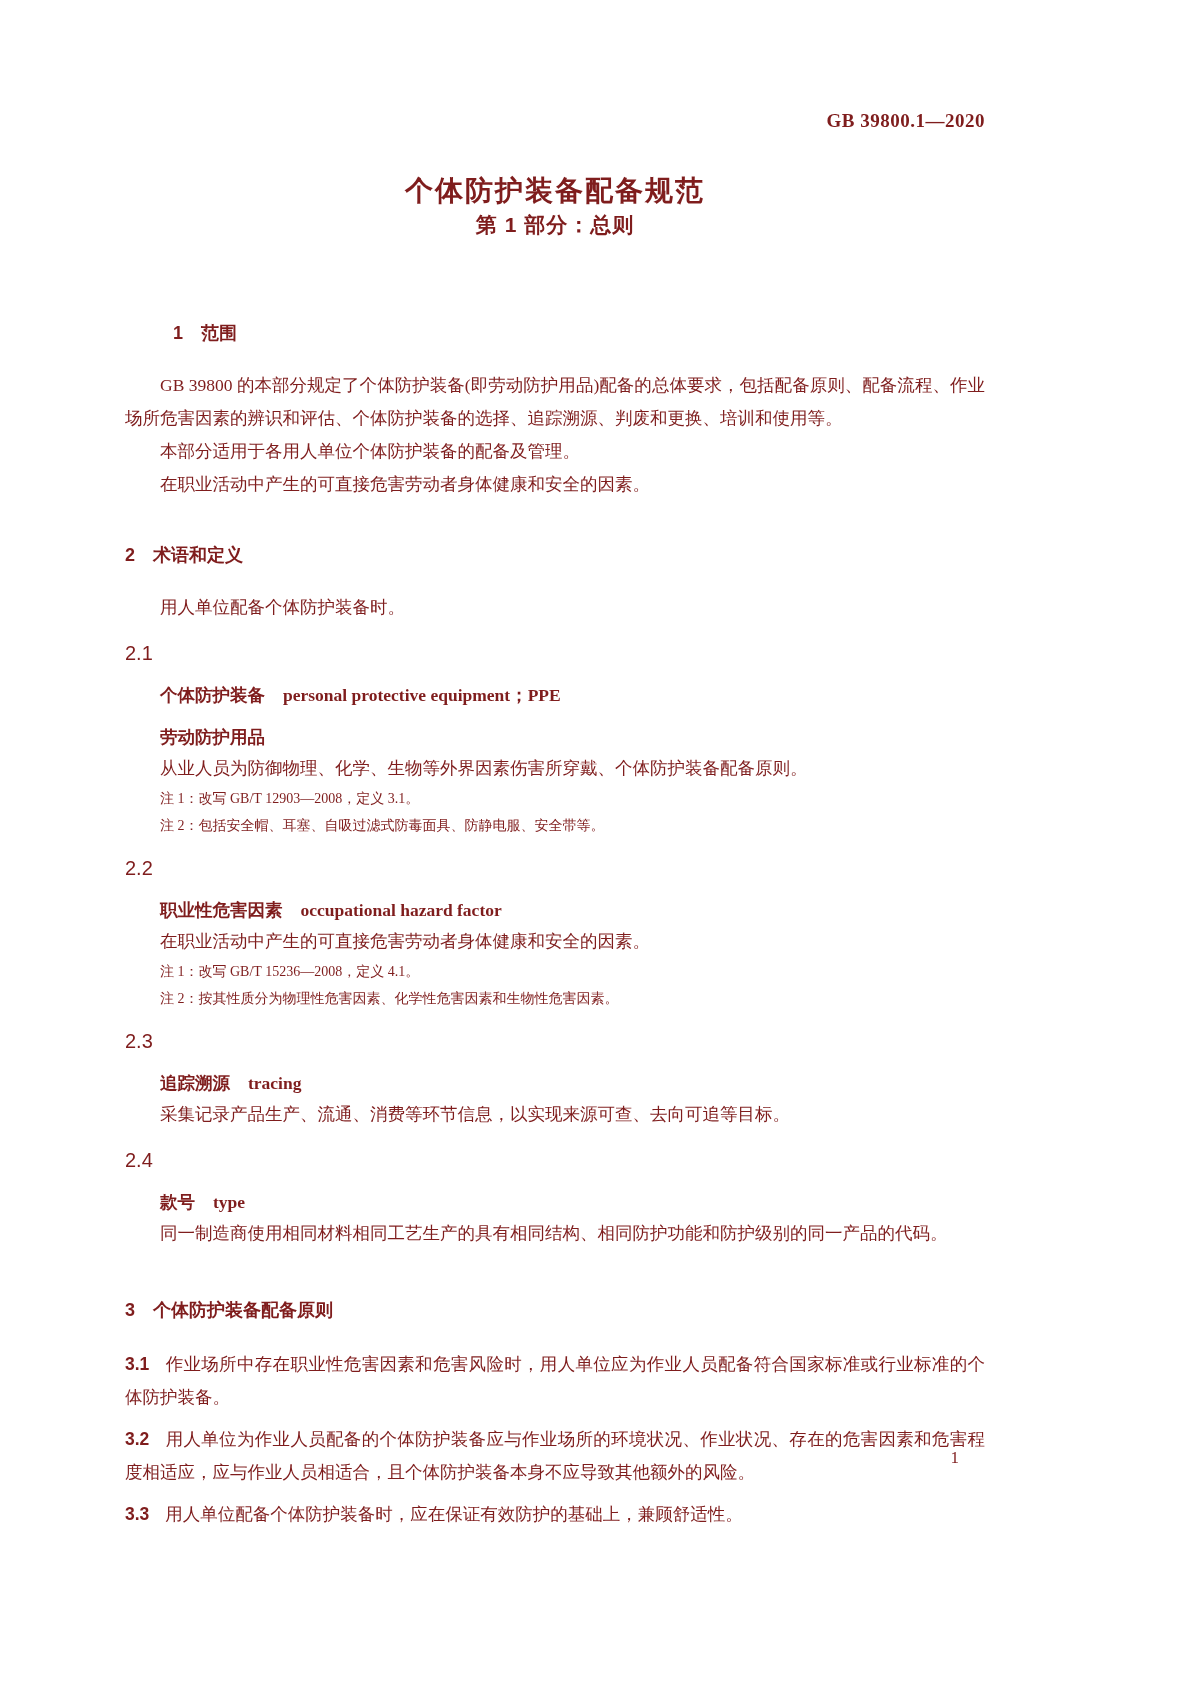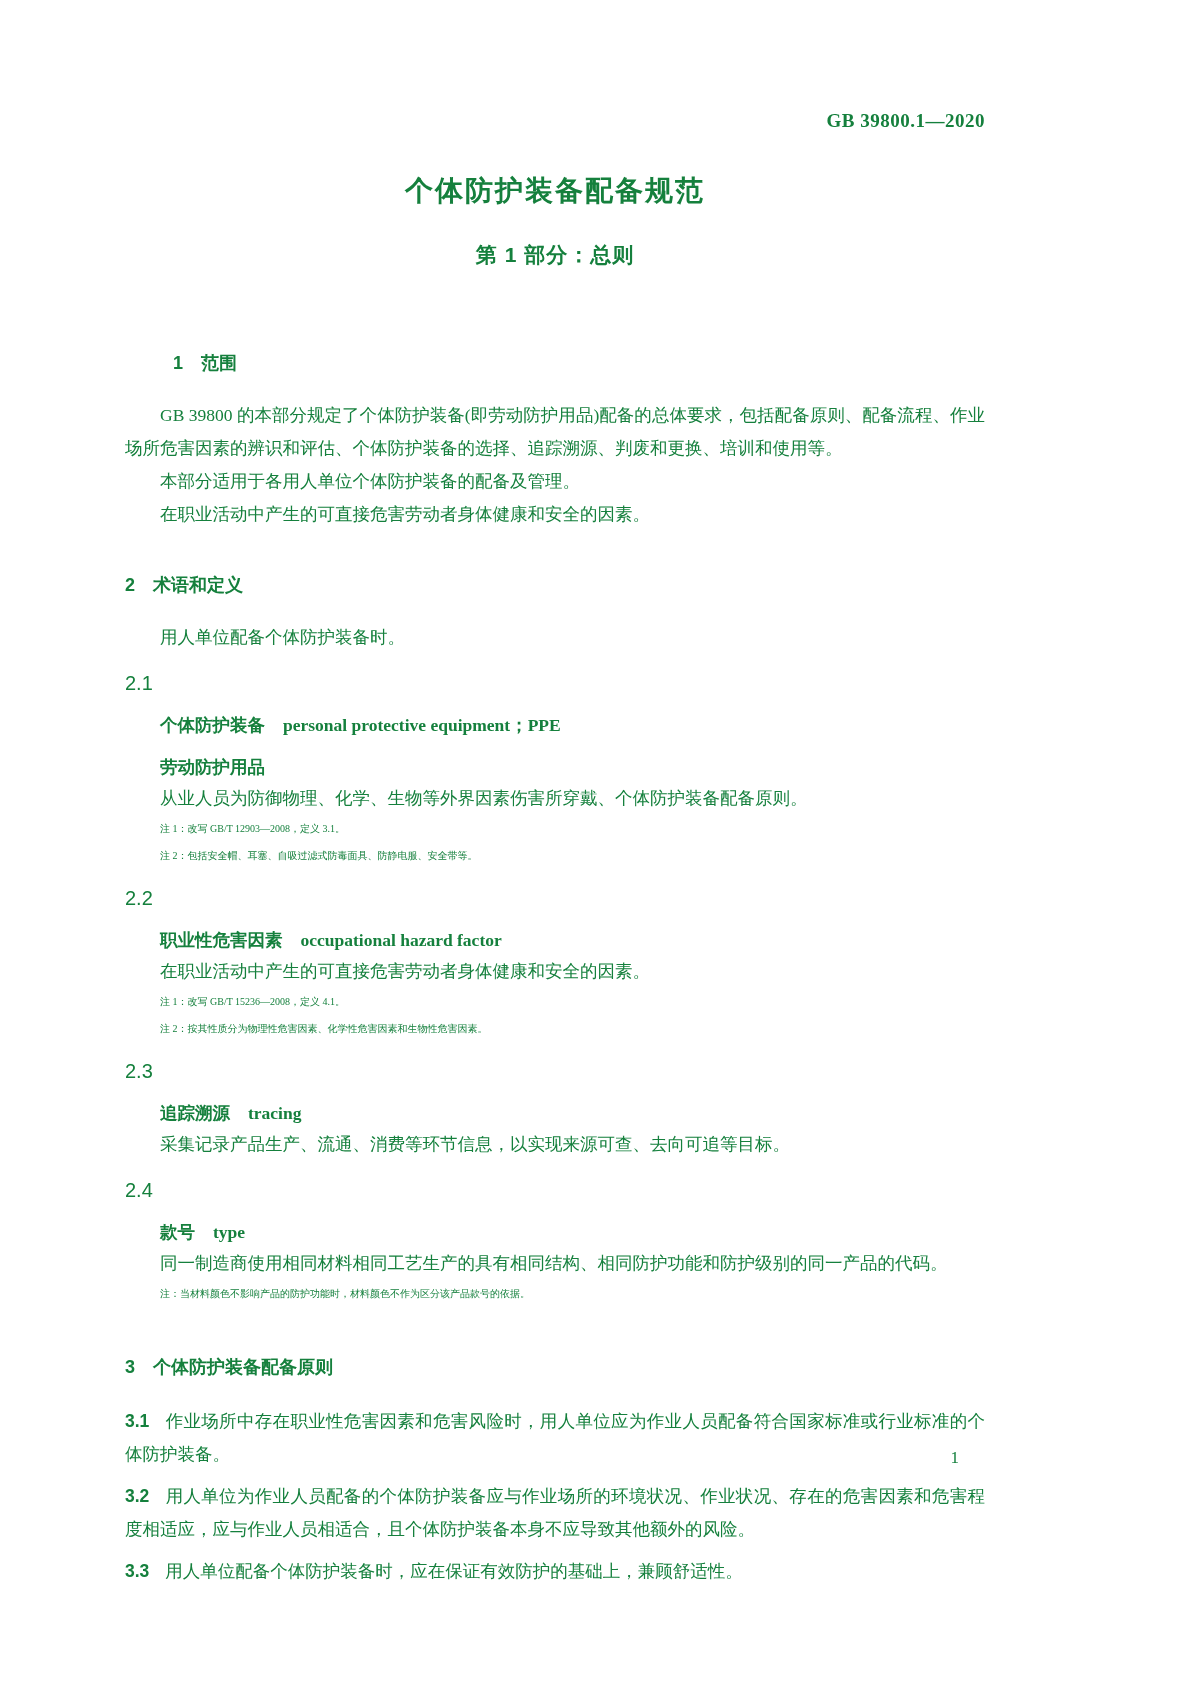--- a/index.html
+++ b/index.html
@@ -3,42 +3,42 @@
 <meta charset="utf-8">
 <style>
   html, body { margin: 0; padding: 0; background: #ffffff; }
   .page {
     position: relative;
     width: 1191px;
     height: 1684px;
     box-sizing: border-box;
     margin: 0 auto;
     background: #ffffff;
-    color: #15803d;
+    color: #7f1d1d;
     font-family: "Liberation Serif", serif;
     padding: 110px 206px 0 125px;
     overflow: hidden;
   }
   .doc-code {
     text-align: right;
     font-weight: bold;
     font-size: 19px;
     letter-spacing: 0.5px;
     font-family: "Liberation Serif", serif;
   }
   .title-main {
     margin-top: 40px;
     text-align: center;
     font-weight: bold;
     font-size: 28px;
     letter-spacing: 2px;
     font-family: "Liberation Sans", sans-serif;
   }
   .title-part {
-    margin-top: 31px;
+    margin-top: 1px;
     text-align: center;
     font-weight: bold;
     font-size: 21px;
     letter-spacing: 1px;
     font-family: "Liberation Sans", sans-serif;
   }
   .sec-heading {
     font-family: "Liberation Sans", sans-serif;
     font-weight: bold;
     font-size: 18px;
@@ -73,21 +73,21 @@
     font-family: "Liberation Serif", serif;
     margin-left: 18px;
   }
   .def-p {
     font-size: 17.5px;
     line-height: 33px;
     text-indent: 2em;
     text-align: justify;
   }
   .note {
-    font-size: 10px;
+    font-size: 14px;
     line-height: 27px;
     padding-left: 35px;
     text-align: justify;
   }
   .clause {
     font-size: 17.5px;
     line-height: 33px;
     margin-top: 9px;
     text-align: justify;
   }
@@ -147,21 +147,20 @@
   <div class="term-line">
     <span>追踪溯源</span><span class="term-en">tracing</span>
   </div>
   <div class="def-p">采集记录产品生产、流通、消费等环节信息，以实现来源可查、去向可追等目标。</div>
 
   <div class="term-num">2.4</div>
   <div class="term-line">
     <span>款号</span><span class="term-en">type</span>
   </div>
   <div class="def-p">同一制造商使用相同材料相同工艺生产的具有相同结构、相同防护功能和防护级别的同一产品的代码。</div>
-  <div class="note">注：当材料颜色不影响产品的防护功能时，材料颜色不作为区分该产品款号的依据。</div>
 
   <div class="sec-heading mt-s3">
     <span class="sec-num">3</span><span>个体防护装备配备原则</span>
   </div>
 
   <div class="clause first-clause">
     <span class="clause-num">3.1</span><span>作业场所中存在职业性危害因素和危害风险时，用人单位应为作业人员配备符合国家标准或行业标准的个体防护装备。</span>
   </div>
   <div class="clause">
     <span class="clause-num">3.2</span><span>用人单位为作业人员配备的个体防护装备应与作业场所的环境状况、作业状况、存在的危害因素和危害程度相适应，应与作业人员相适合，且个体防护装备本身不应导致其他额外的风险。</span>

